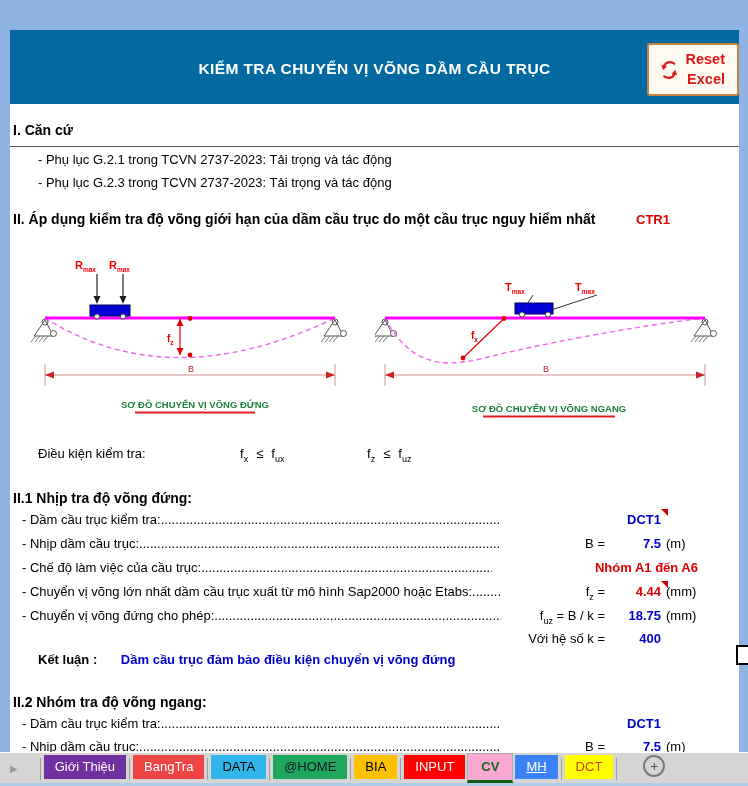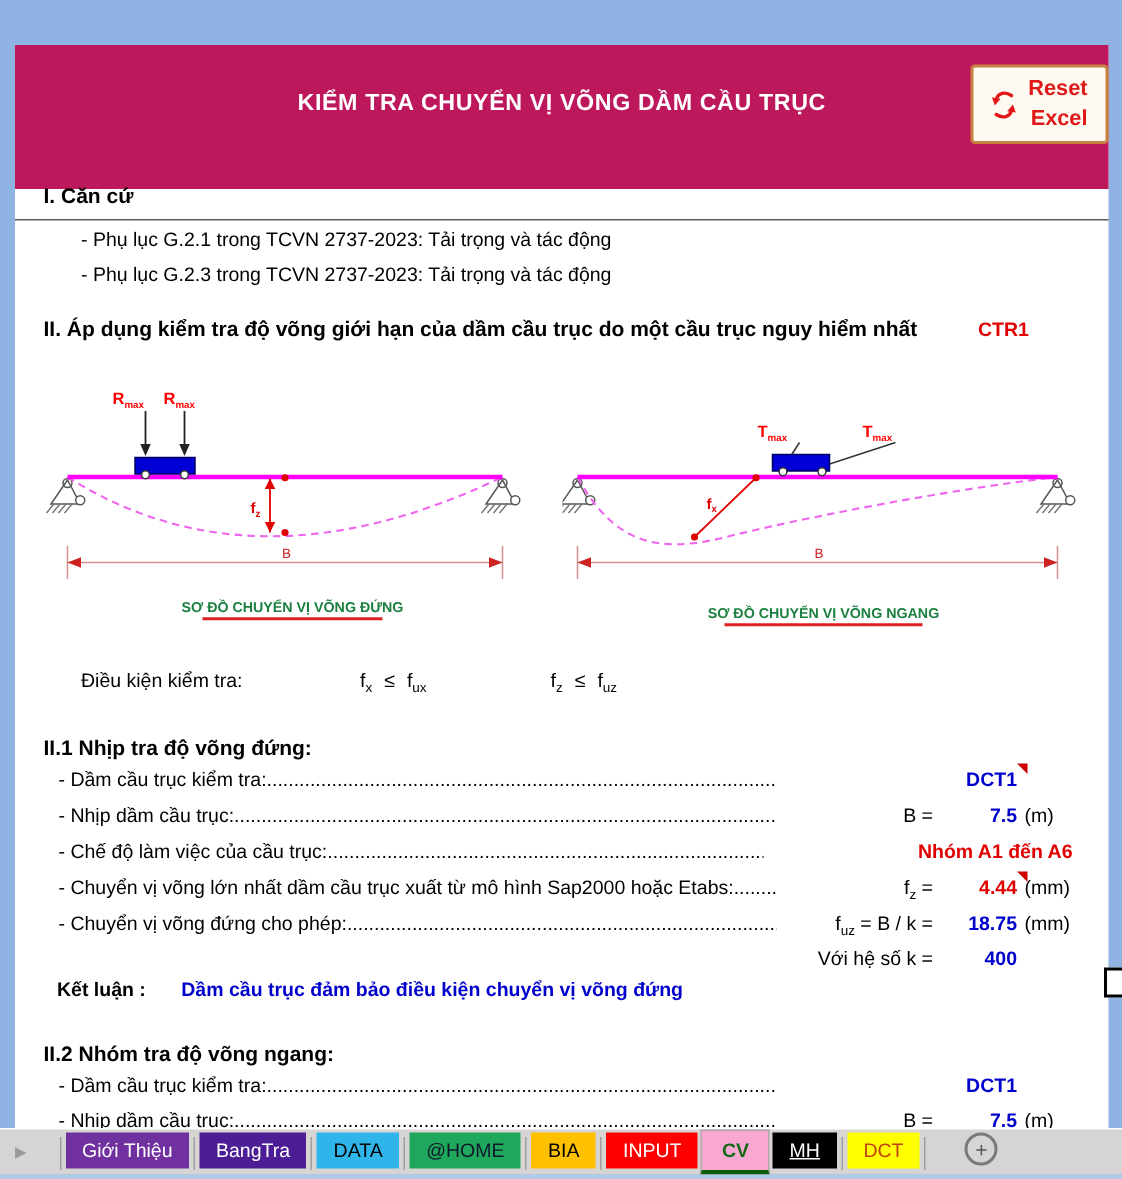--- a/index.html
+++ b/index.html
@@ -1,50 +1,50 @@
 <!DOCTYPE html>
 <html><head>
 <meta charset="utf-8">
 <style>
   html,body{margin:0;padding:0;}
   .screen{position:relative;width:748px;height:786px;background:#8FB3E2;overflow:hidden;
           font-family:"Liberation Sans",sans-serif;color:#000;}
   .page{position:absolute;left:10px;top:30px;width:729px;height:722px;background:#fff;}
 
   
-  .ghdr{position:absolute;left:0;top:0;width:729px;height:96px;background:#be185d;}
+  .ghdr{position:absolute;left:0;top:0;width:729px;height:74px;background:#0369a1;}
   .gtitle{position:absolute;left:0;right:0;top:0;height:78px;display:flex;align-items:center;
           justify-content:center;color:#fff;font-weight:bold;font-size:15.5px;letter-spacing:.4px;}
   .reset-btn{position:absolute;left:637px;top:13px;width:92px;height:53px;background:#FEF9F1;
           border:2px solid #C8823F;border-radius:3px;display:flex;align-items:center;justify-content:center;
           gap:8px;cursor:pointer;padding:12px;}
   .reset-txt{color:#E01818;font-weight:bold;font-size:14.5px;line-height:1.35;text-align:right;
           font-family:"Liberation Sans",sans-serif;}
   .reset-txt span{display:block;}
 
-  .txt{position:absolute;font-size:13px;margin-left:16px;}
+  .txt{position:absolute;font-size:13px;}
   .h1{font-weight:bold;font-size:14px;}
   .rule{position:absolute;left:0;top:116px;width:729px;border-top:1px solid #5a5a5a;}
 
   .cmt{position:relative;}
   .tri{position:absolute;right:-7px;top:-3px;width:0;height:0;
        border-top:7px solid #CC0000;border-left:7px solid transparent;}
 
   .red{color:#E00000;font-weight:bold;}
   .blue{color:#0000CC;font-weight:bold;}
 
   .diag{position:absolute;}
   svg text{font-family:"Liberation Sans",sans-serif;}
 
   .cond-label{position:absolute;left:28px;}
   .expr{position:absolute;font-size:13px;}
   .expr sub{font-size:9px;}
   .expr .op{margin:0 8px;}
 
-  .calc-row{position:absolute;left:29px;width:690px;display:flex;align-items:baseline;font-size:13px;}
+  .calc-row{position:absolute;left:12px;width:690px;display:flex;align-items:baseline;font-size:13px;}
   .lbl{white-space:nowrap;}
   .dots{flex:1;overflow:hidden;white-space:nowrap;color:#000;}
   .sym{width:112px;text-align:right;white-space:nowrap;padding-right:8px;box-sizing:border-box;}
   .sym sub{font-size:9px;}
   .val{width:48px;text-align:right;white-space:nowrap;}
   .unit{width:46px;padding-left:5px;white-space:nowrap;}
   .valwide{width:206px;text-align:right;padding-right:14px;white-space:nowrap;}
 
   .concl{position:absolute;left:28px;top:622px;font-size:13px;}
   .concl .clabel{font-weight:bold;}
@@ -250,30 +250,30 @@
 
   </div>
 
   <div class="edgebox"></div>
 
   <div class="tabbar">
     <span class="nav">▶</span>
     <span class="tsep"></span>
     <span class="tab" style="background-color: rgb(112, 48, 160); color: rgb(255, 255, 255);">Giới Thiệu</span>
     <span class="tsep"></span>
-    <span class="tab" style="background-color: #4c1d95; color: rgb(255, 255, 255);">BangTra</span>
+    <span class="tab" style="background-color: #ef4444; color: rgb(255, 255, 255);">BangTra</span>
     <span class="tsep"></span>
     <span class="tab" style="background-color: rgb(47, 181, 234); color: rgb(0, 0, 0);">DATA</span>
     <span class="tsep"></span>
     <span class="tab" style="background-color: rgb(31, 168, 92); color: #0f172a;">@HOME</span>
     <span class="tsep"></span>
     <span class="tab" style="background-color: rgb(255, 192, 0); color: rgb(0, 0, 0);">BIA</span>
     <span class="tsep"></span>
     <span class="tab" style="background-color: rgb(255, 0, 0); color: rgb(255, 255, 255);">INPUT</span>
     <span class="tab active" style="background-color: #f9a8d4; color: rgb(21, 105, 21);">CV</span>
-    <span class="tab" style="background-color: #000000; color: rgb(255, 255, 255); text-decoration: underline;">MH</span>
+    <span class="tab" style="background-color: #3b82f6; color: rgb(255, 255, 255); text-decoration: underline;">MH</span>
     <span class="tsep"></span>
     <span class="tab" style="background-color: rgb(255, 255, 0); color: #c2410c;">DCT</span>
     <span class="tsep"></span>
     <span class="addbtn">+</span>
   </div>
   <div class="bstrip"></div>
 </div>
 
 </body></html>

